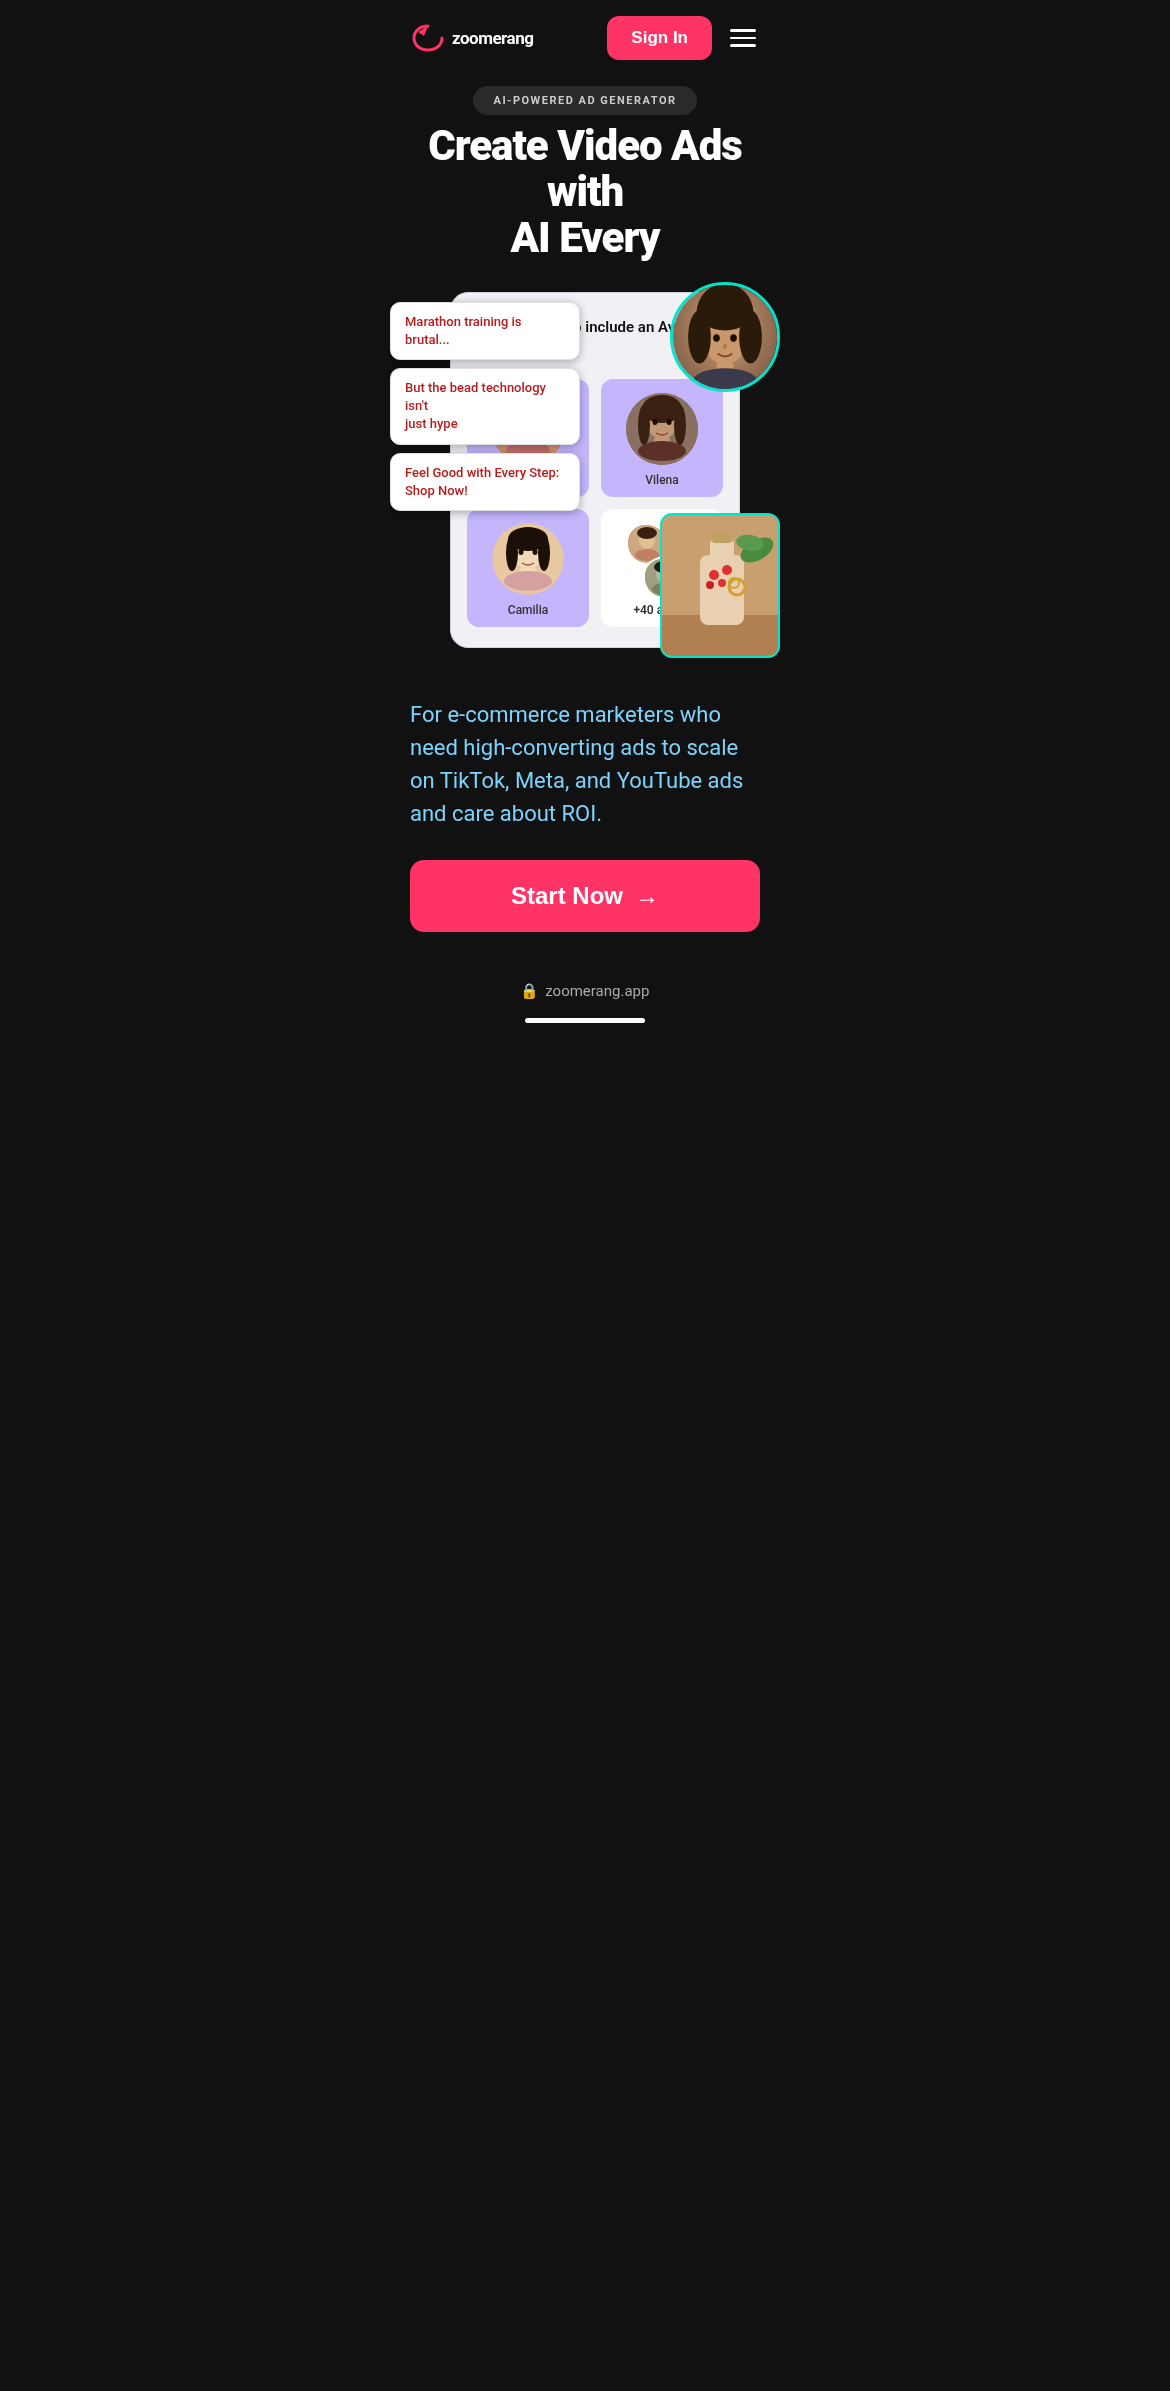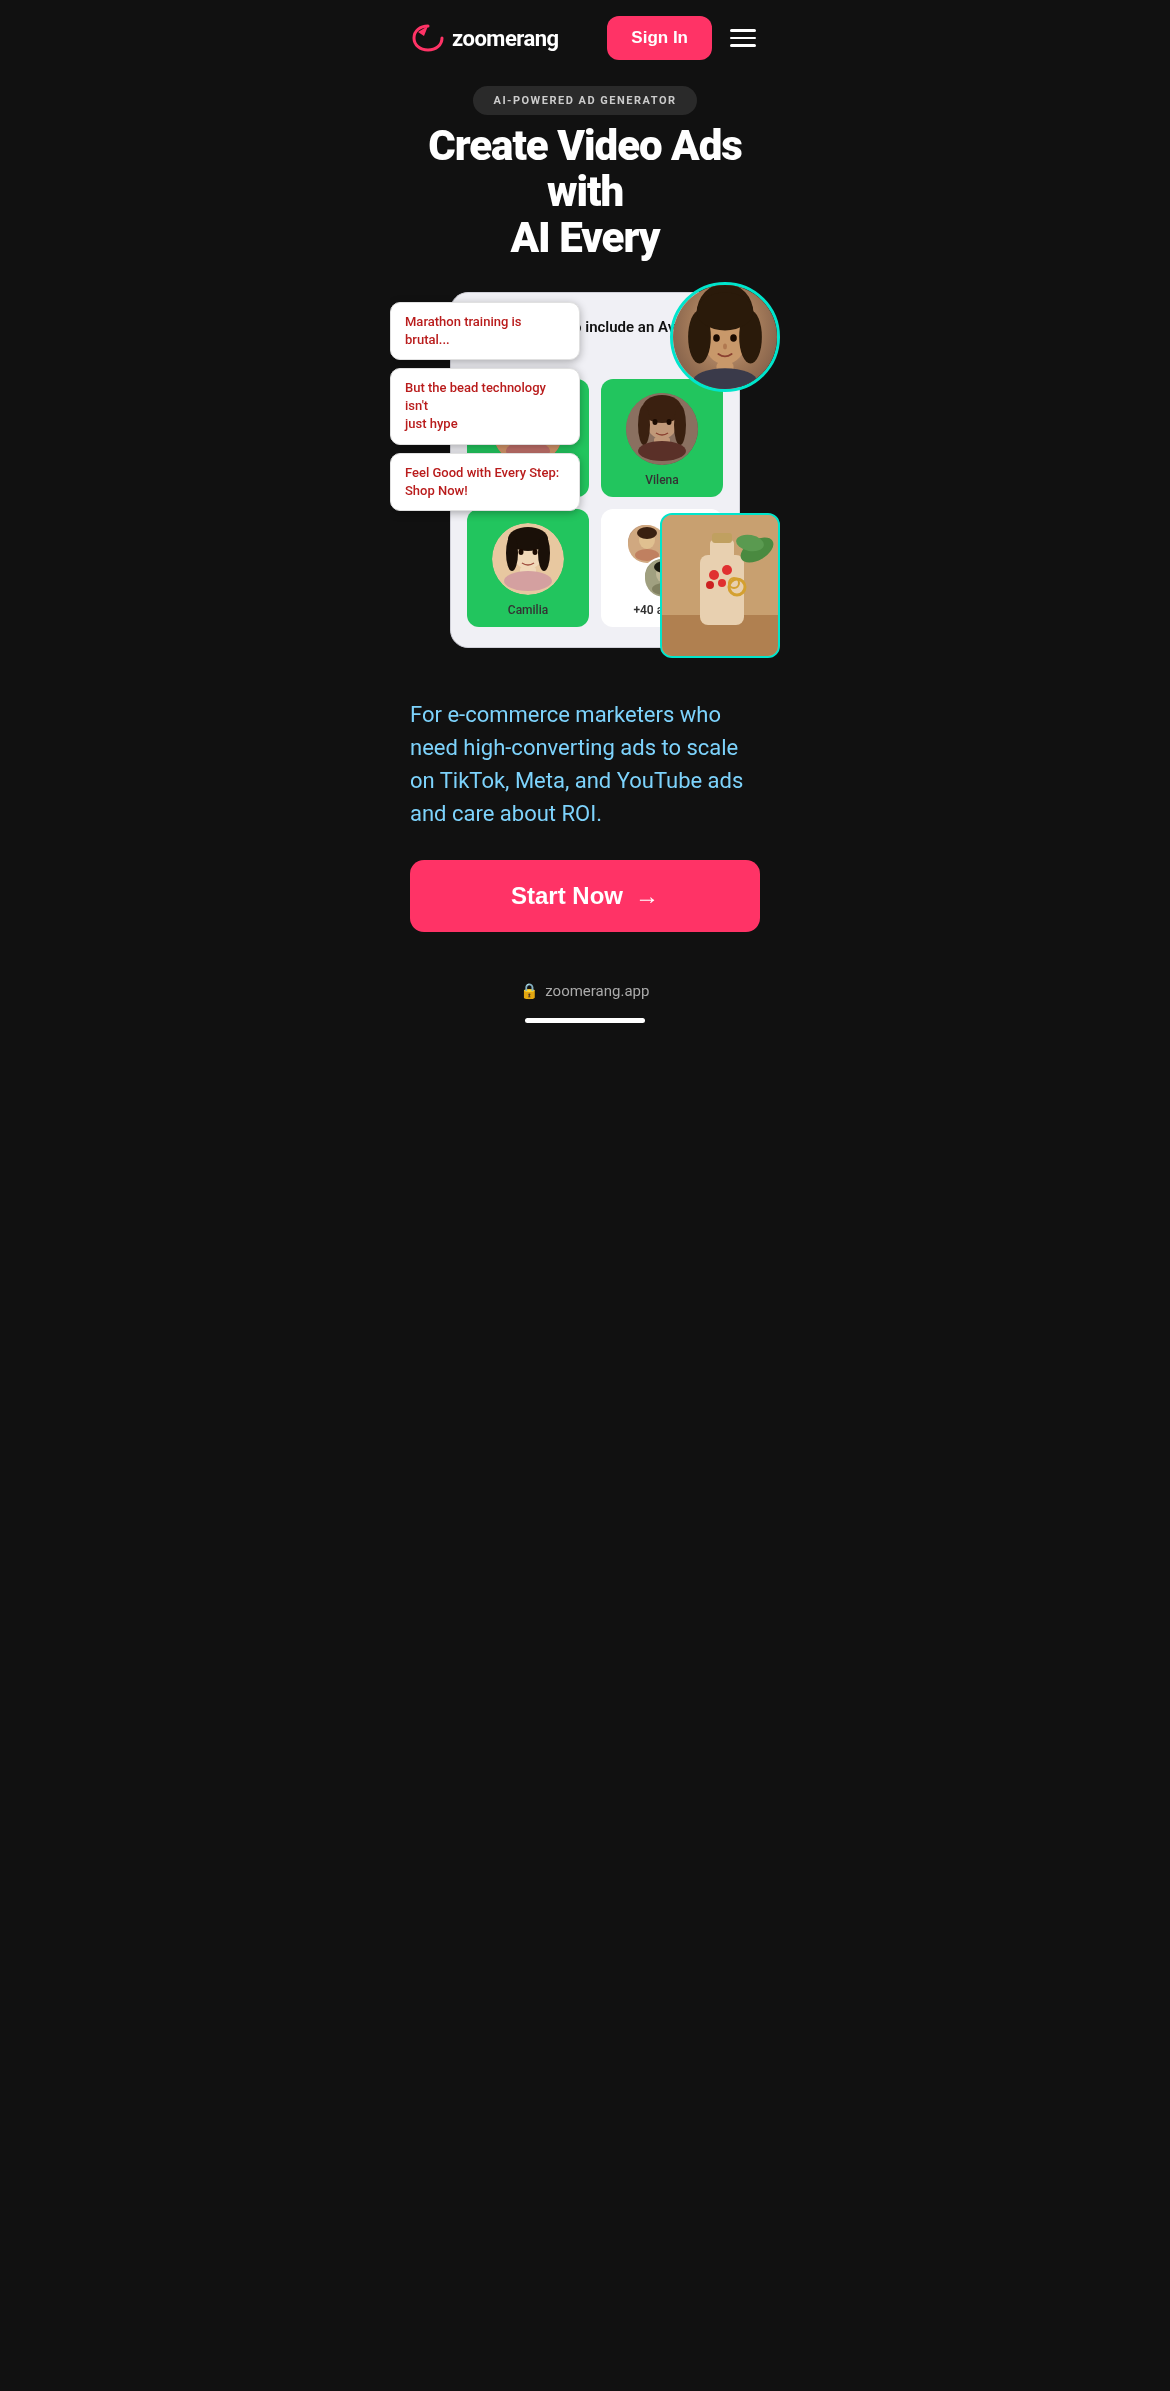--- a/index.html
+++ b/index.html
@@ -32,21 +32,21 @@
       gap: 6px;
     }
 
     .logo-icon {
       width: 36px;
       height: 36px;
     }
 
     .logo-text {
       color: #ffffff;
-      font-size: 22px;
+      font-size: 17px;
       font-weight: 700;
       letter-spacing: -0.5px;
     }
 
     .header-right {
       display: flex;
       align-items: center;
       gap: 14px;
     }
 
@@ -196,21 +196,21 @@
       line-height: 1.4;
     }
 
     .actors-grid {
       display: grid;
       grid-template-columns: 1fr 1fr;
       gap: 12px;
     }
 
     .actor-card {
-      background: #22c55e;
+      background: #c4b5fd;
       border-radius: 12px;
       padding: 14px 10px 10px;
       display: flex;
       flex-direction: column;
       align-items: center;
       gap: 8px;
     }
 
     .actor-avatar {
       width: 72px;

